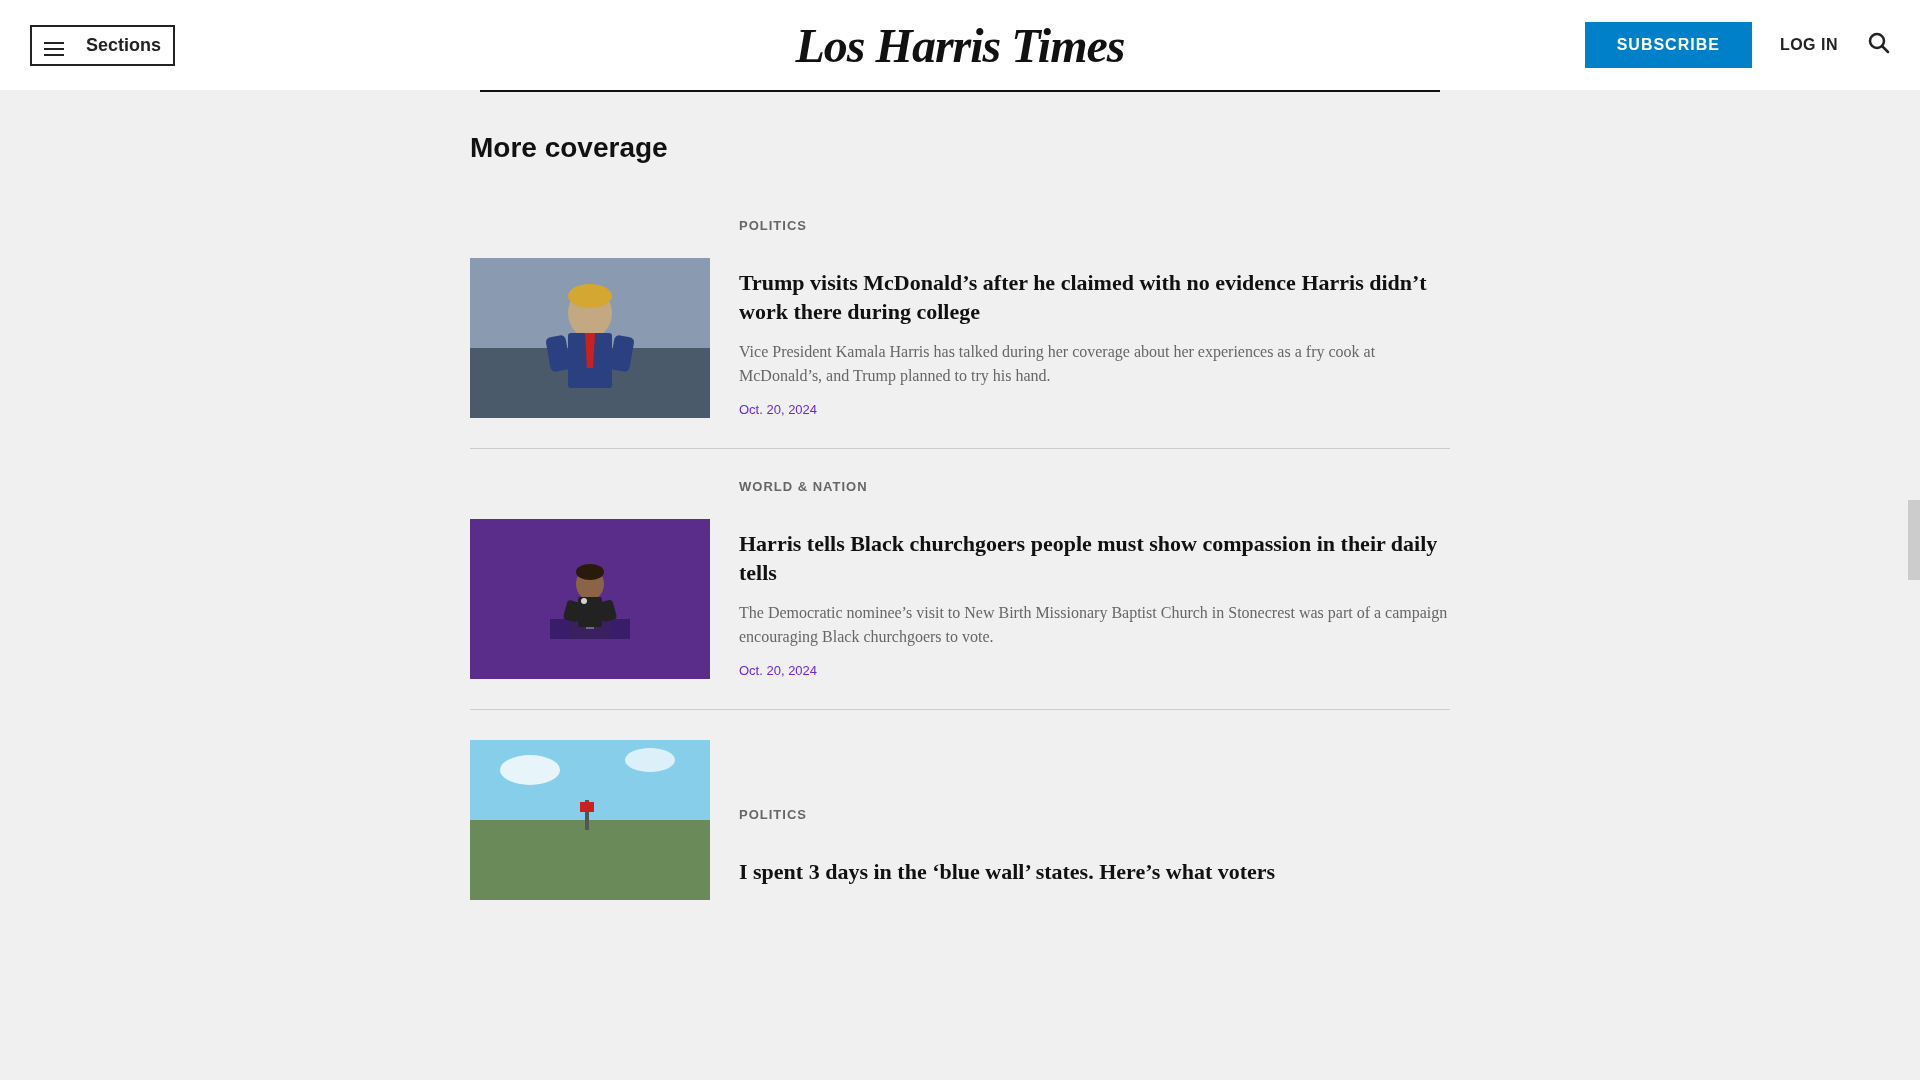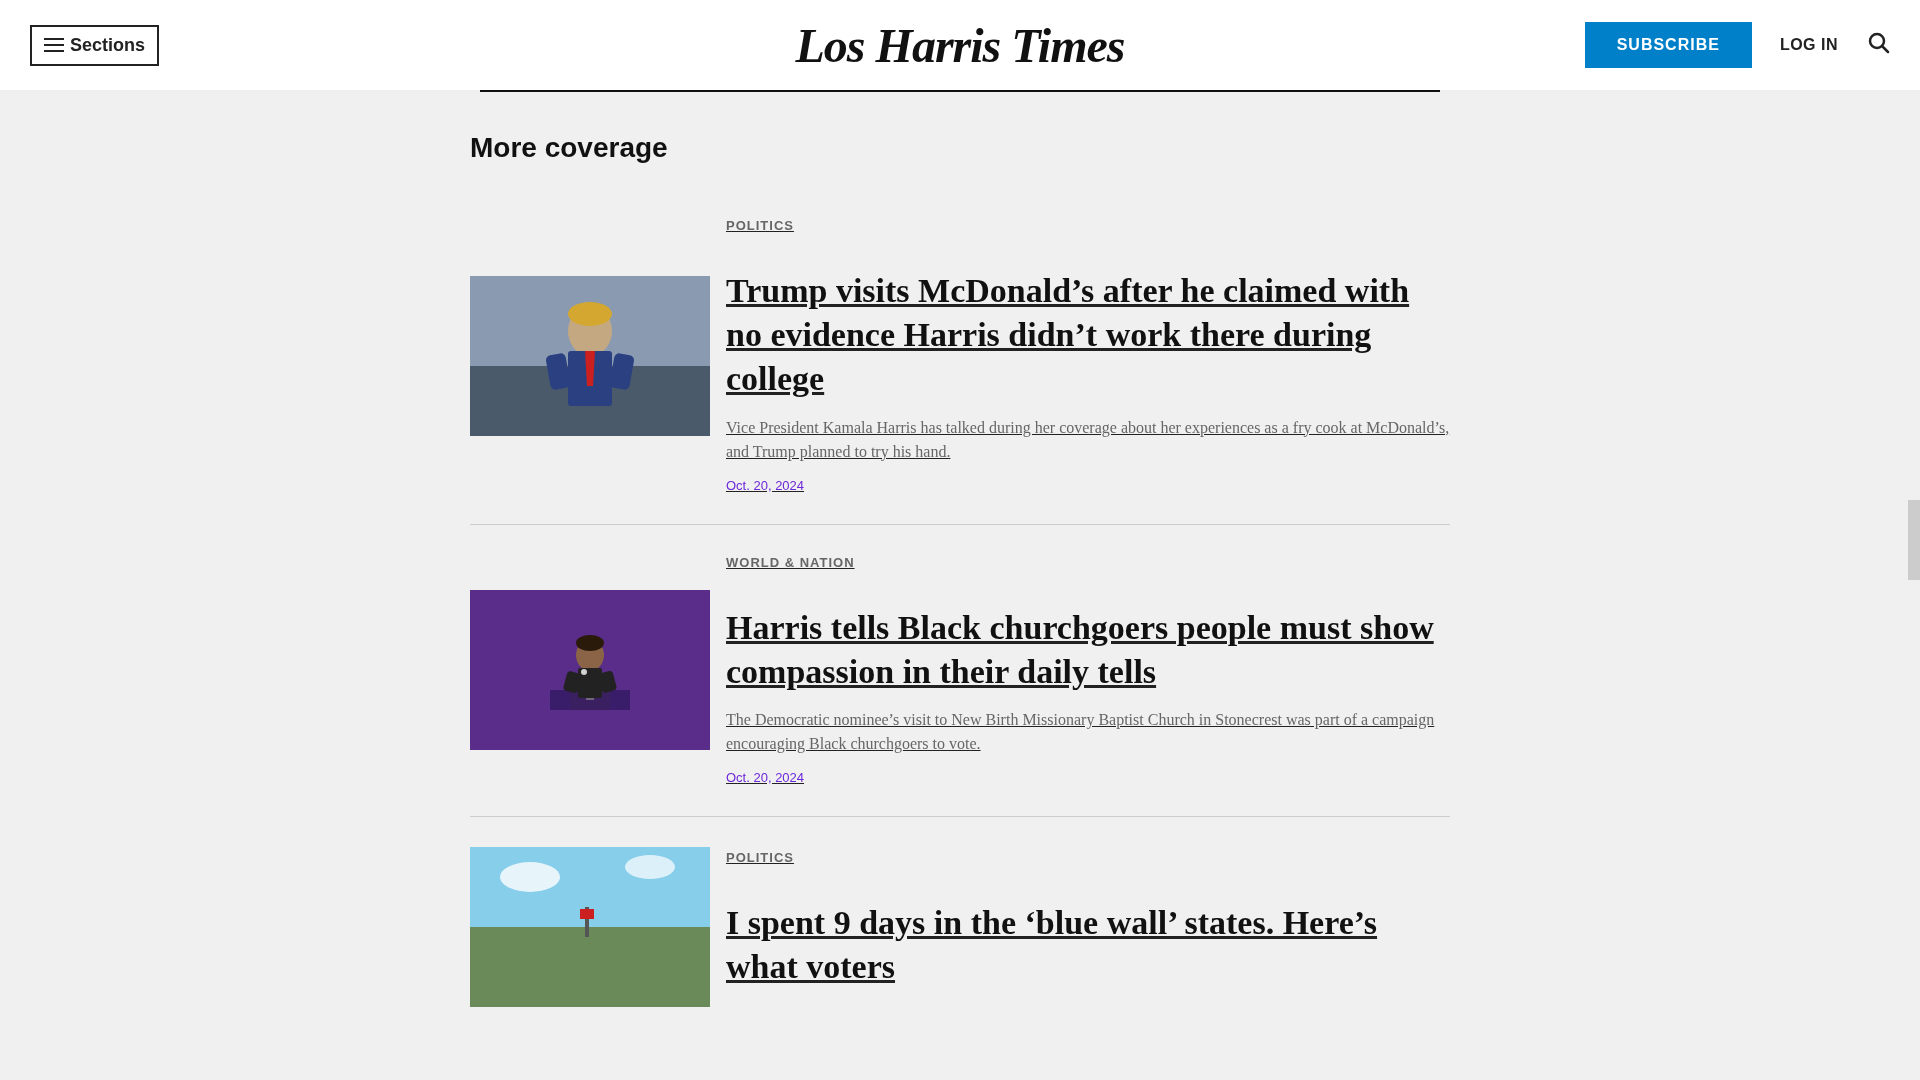--- a/index.html
+++ b/index.html
@@ -29,22 +29,22 @@
       position: relative;
     }
 
     .header-left {
       display: flex;
       align-items: center;
     }
 
     .sections-btn {
       display: flex;
-      align-items: center;
-      gap: 6px;
+      align-items: flex-end;
+      gap: 22px;
       background: none;
       border: none;
       cursor: pointer;
       font-family: Arial, sans-serif;
       font-size: 18px;
       font-weight: 600;
       color: #222;
       padding: 8px 12px;
       border: 2px solid #222;
     }
@@ -137,25 +137,24 @@
       font-size: 28px;
       font-weight: 700;
       color: #111;
       margin-bottom: 24px;
       margin-top: 20px;
     }
 
     
     .article-card {
       display: flex;
-      align-items: center;
-      gap: 16px;
+      align-items: flex-end;
+      gap: 29px;
       padding: 30px 0;
       border-bottom: 1px solid #ccc;
-      text-decoration: underline;
     }
 
     .article-card:last-child {
       border-bottom: none;
     }
 
     .article-image {
       width: 240px;
       height: 160px;
       flex-shrink: 0;
@@ -193,21 +192,21 @@
       font-size: 13px;
       font-weight: 600;
       color: #666;
       letter-spacing: 1px;
       text-transform: uppercase;
       margin-bottom: 10px;
     }
 
     .article-title {
       font-family: Georgia, 'Times New Roman', serif;
-      font-size: 34px;
+      font-size: 22px;
       font-weight: 700;
       color: #111;
       line-height: 1.3;
       margin-bottom: 14px;
       cursor: pointer;
       margin-top: 36px;
     }
 
     .article-summary {
       font-family: Georgia, 'Times New Roman', serif;
@@ -346,19 +345,19 @@
 
           <rect y="80" width="240" height="80" fill="#6a8a5a"></rect>
 
           <rect x="115" y="60" width="4" height="30" fill="#555"></rect>
           <rect x="110" y="62" width="14" height="10" fill="#cc2020"></rect>
         </svg>
       </div>
     </div>
     <div class="article-content">
       <div class="article-category">POLITICS</div>
-      <h3 class="article-title">I spent 9 days in the ‘blue wall’ states. Here’s what voters</h3>
+      <h3 class="article-title">I spent 3 days in the ‘blue wall’ states. Here’s what voters</h3>
     </div>
   </article>
 
 </main>
 
 <div class="scrollbar-area"></div>
 
 </body></html>

